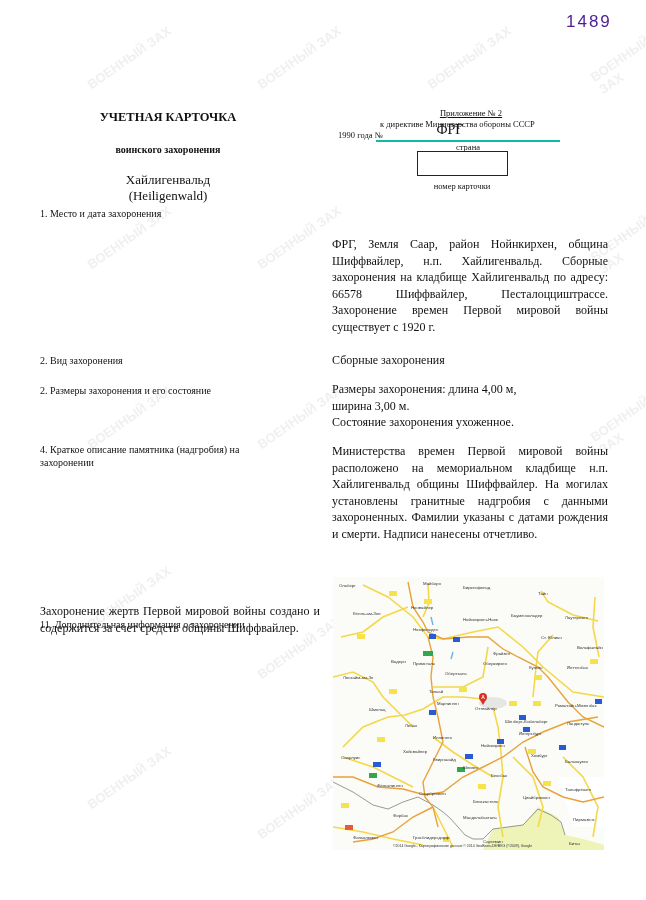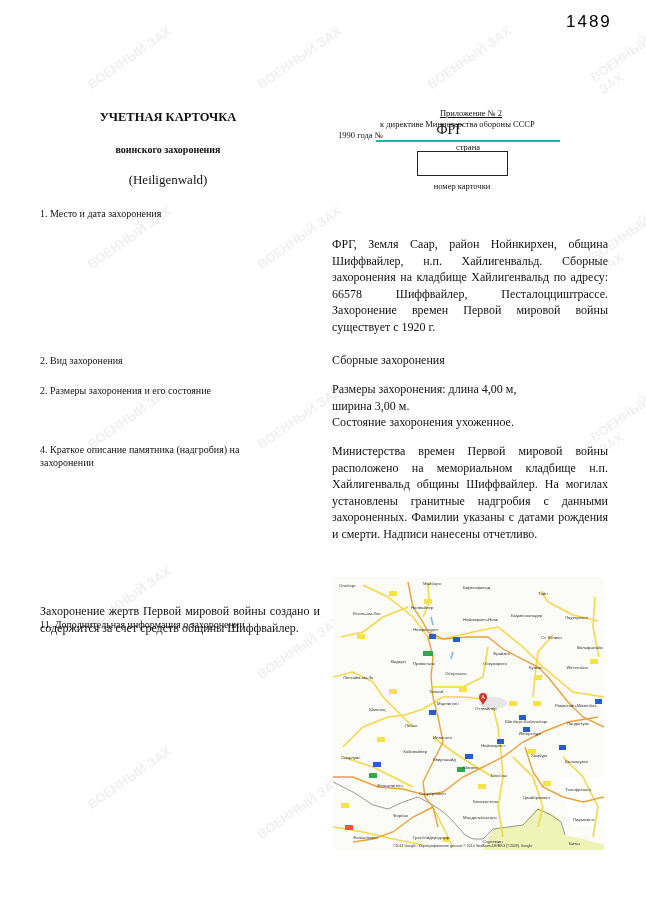--- a/index.html
+++ b/index.html
@@ -1,19 +1,19 @@
 <!DOCTYPE html>
 <html><head>
 <meta charset="utf-8">
 <style>
   html, body { margin:0; padding:0; background:#ffffff; }
   body { width:646px; height:900px; position:relative; overflow:hidden;
          font-family:"Liberation Serif", "DejaVu Serif", serif; color:#111; }
   .abs { position:absolute; }
-  .page-num { left:566px; top:12px; font-size:17px; color:#000000; letter-spacing:2px; font-family:"Liberation Sans", sans-serif; }
+  .page-num { left:566px; top:12px; font-size:17px; color:#4c1d95; letter-spacing:2px; font-family:"Liberation Sans", sans-serif; }
   .wm { position:absolute; color:#f0f0f0; font-family:"Liberation Sans", sans-serif; font-weight:bold; font-size:13px; transform:rotate(-35deg); pointer-events:none; }
   .title { left:88px; top:110px; width:160px; text-align:center; font-weight:bold; font-size:12.5px; }
   .subtitle { left:88px; top:144px; width:160px; text-align:center; font-weight:bold; font-size:10px; }
   .placename { left:88px; top:172px; width:160px; text-align:center; font-size:13px; line-height:16px; }
   .appx { left:340px; top:108px; width:222px; text-align:right; font-size:8.5px; line-height:11px; }
   .appx .u { text-decoration:underline; display:block; text-align:center; padding-left:40px; }
   .appx .l2 { display:block; text-align:left; padding-left:40px; }
   .year { left:338px; top:130px; font-size:8.5px; }
   .country { left:376px; top:122px; width:184px; border-bottom:2px solid #14b8a6; text-align:center; font-size:14px; height:18px; }
   .country span { position:relative; left:-18px; }
@@ -53,20 +53,21 @@
 <div class="wm" style="left:80px;top:590px;">ВОЕННЫЙ ЗАХ</div>
 <div class="wm" style="left:250px;top:640px;">ВОЕННЫЙ ЗАХ</div>
 <div class="wm" style="left:80px;top:770px;">ВОЕННЫЙ ЗАХ</div>
 <div class="wm" style="left:250px;top:800px;">ВОЕННЫЙ ЗАХ</div>
 
 <div class="abs page-num">1489</div>
 
 <div class="abs title">УЧЕТНАЯ КАРТОЧКА</div>
 <div class="abs subtitle">воинского захоронения</div>
 <div class="abs placename">
+  <div>Хайлигенвальд</div>
   <div>(Heiligenwald)</div>
 </div>
 
 <div class="abs appx">
   <span class="u">Приложение № 2</span>
   <span class="l2">к директиве Министерства обороны СССР</span>
 </div>
 <div class="abs year">1990 года №</div>
 
 <div class="abs country"><span>ФРГ</span></div>

